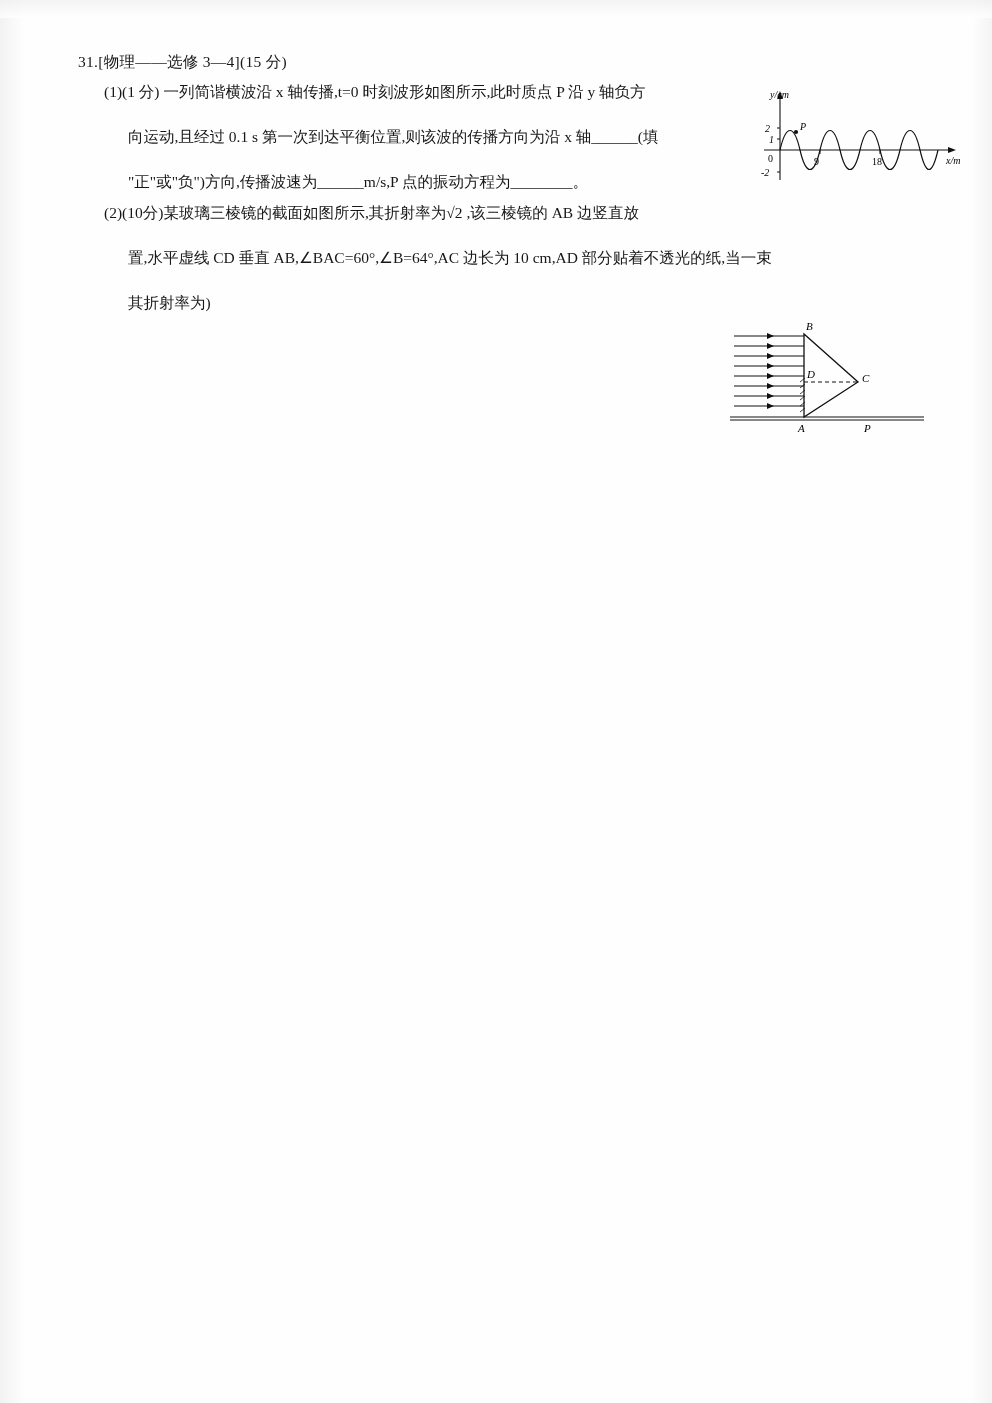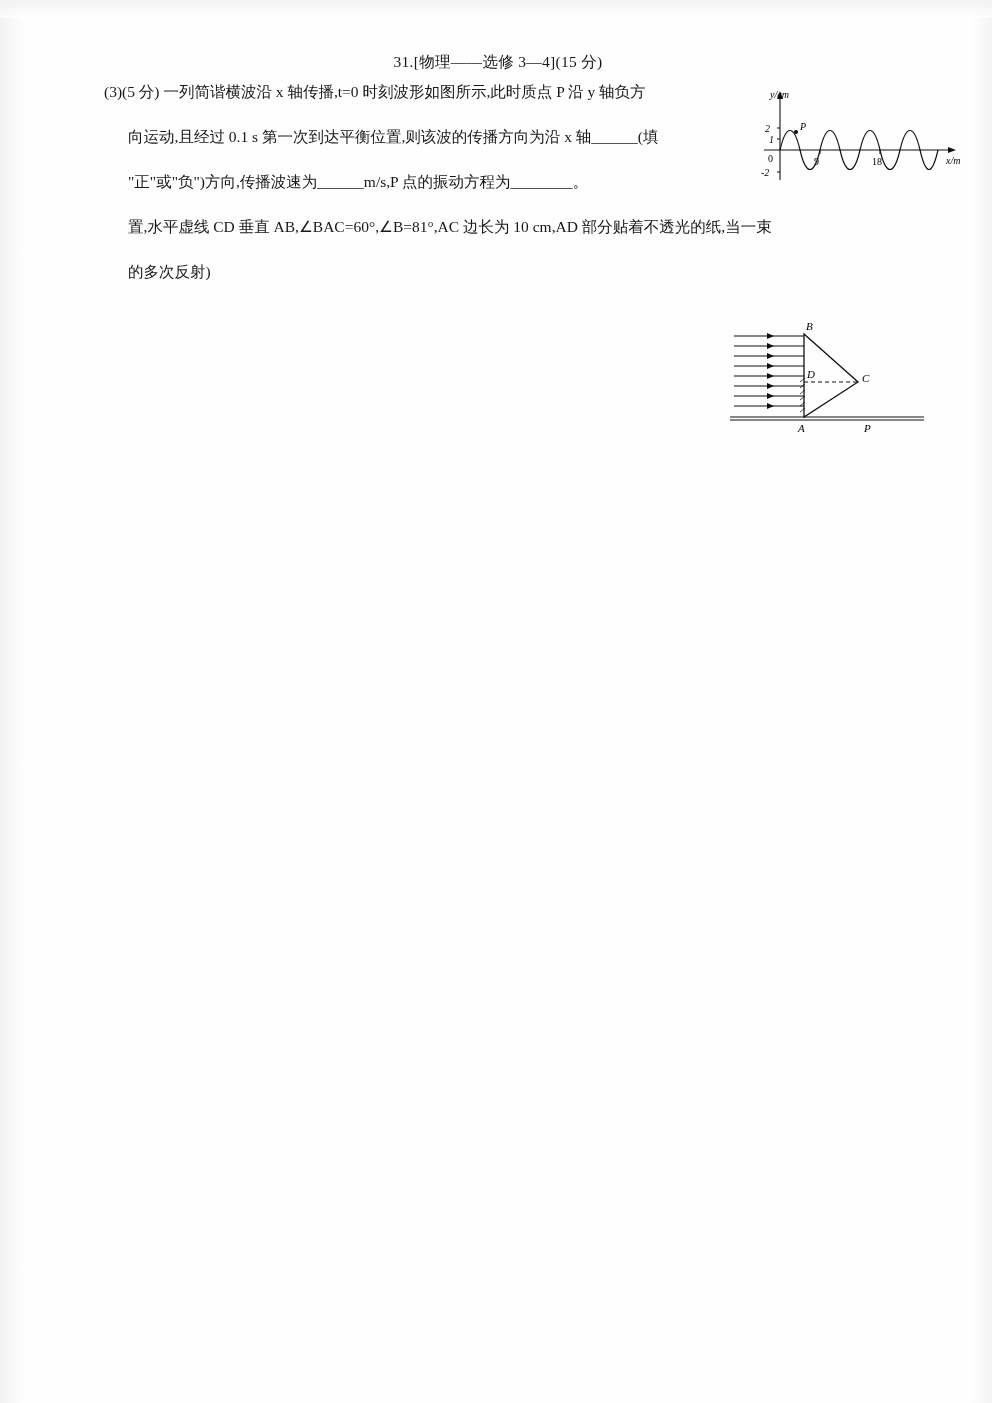--- a/index.html
+++ b/index.html
@@ -46,21 +46,20 @@
     position: absolute;
     left: 78px;
     top: 52px;
     width: 840px;
   }
   .heading {
     font-size: 15.5px;
     letter-spacing: .3px;
     line-height: 1.35;
     white-space: nowrap;
-    text-align: center;
   }
   .q {
     margin-top: 6px;
     font-size: 15.5px;
     line-height: 25px;
   }
   .q-body {
     padding-left: 26px;
   }
   .line {
@@ -102,30 +101,31 @@
   <div class="scan-edge-left"></div>
   <div class="scan-edge-right"></div>
   <div class="scan-edge-top"></div>
 
   <div class="content">
 
     <div class="heading">31.[物理——选修 3—4](15 分)</div>
 
     <div class="q">
       <div class="q-body">
-        <div class="line">(3)(5 分)  一列简谐横波沿 x 轴传播,t=0 时刻波形如图所示,此时质点 P 沿 y 轴负方</div>
+        <div class="line">(1)(1 分)  一列简谐横波沿 x 轴传播,t=0 时刻波形如图所示,此时质点 P 沿 y 轴负方</div>
         <div class="line indent1">向运动,且经过 0.1 s 第一次到达平衡位置,则该波的传播方向为沿 x 轴______(填</div>
         <div class="line indent1">"正"或"负")方向,传播波速为______m/s,P 点的振动方程为________。</div>
       </div>
     </div>
 
     <div class="q">
       <div class="q-body">
-        <div class="line indent1">置,水平虚线 CD 垂直 AB,∠BAC=60°,∠B=81°,AC 边长为 10 cm,AD 部分贴着不透光的纸,当一束</div>
-        <div class="line indent1">的多次反射)</div>
+        <div class="line">(2)(10分)某玻璃三棱镜的截面如图所示,其折射率为√2 ,该三棱镜的 AB 边竖直放</div>
+        <div class="line indent1">置,水平虚线 CD 垂直 AB,∠BAC=60°,∠B=64°,AC 边长为 10 cm,AD 部分贴着不透光的纸,当一束</div>
+        <div class="line indent1">其折射率为)</div>
       </div>
     </div>
 
   </div>
 
   <div class="fig-wave">
     <svg width="230" height="100" viewBox="0 0 230 100">
 
       <line x1="30" y1="8" x2="30" y2="92" stroke="#111" stroke-width="1.1"></line>
       <polygon points="30,3 27,11 33,11" fill="#111"></polygon>

